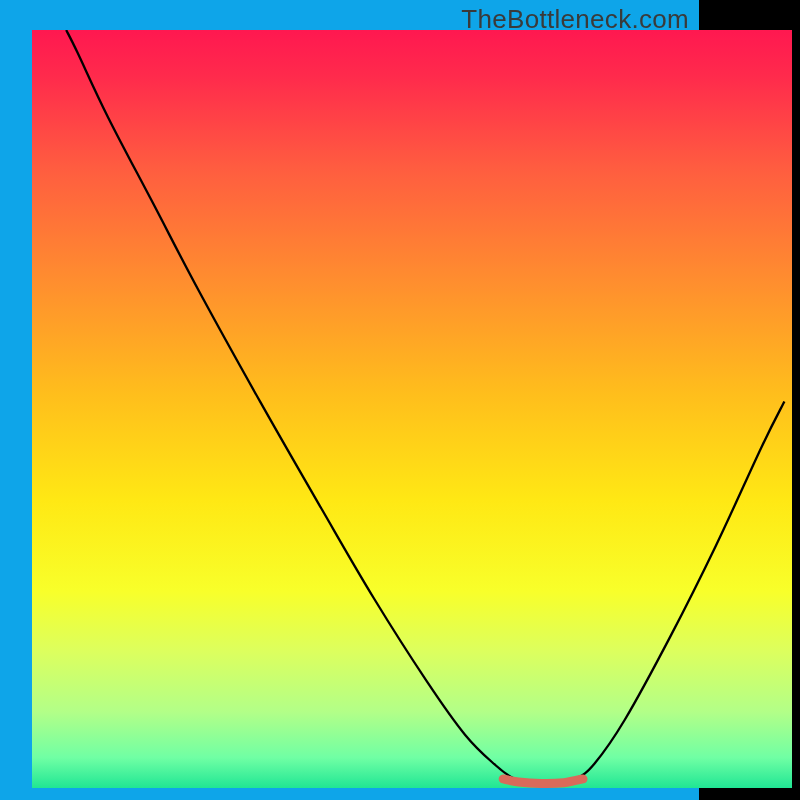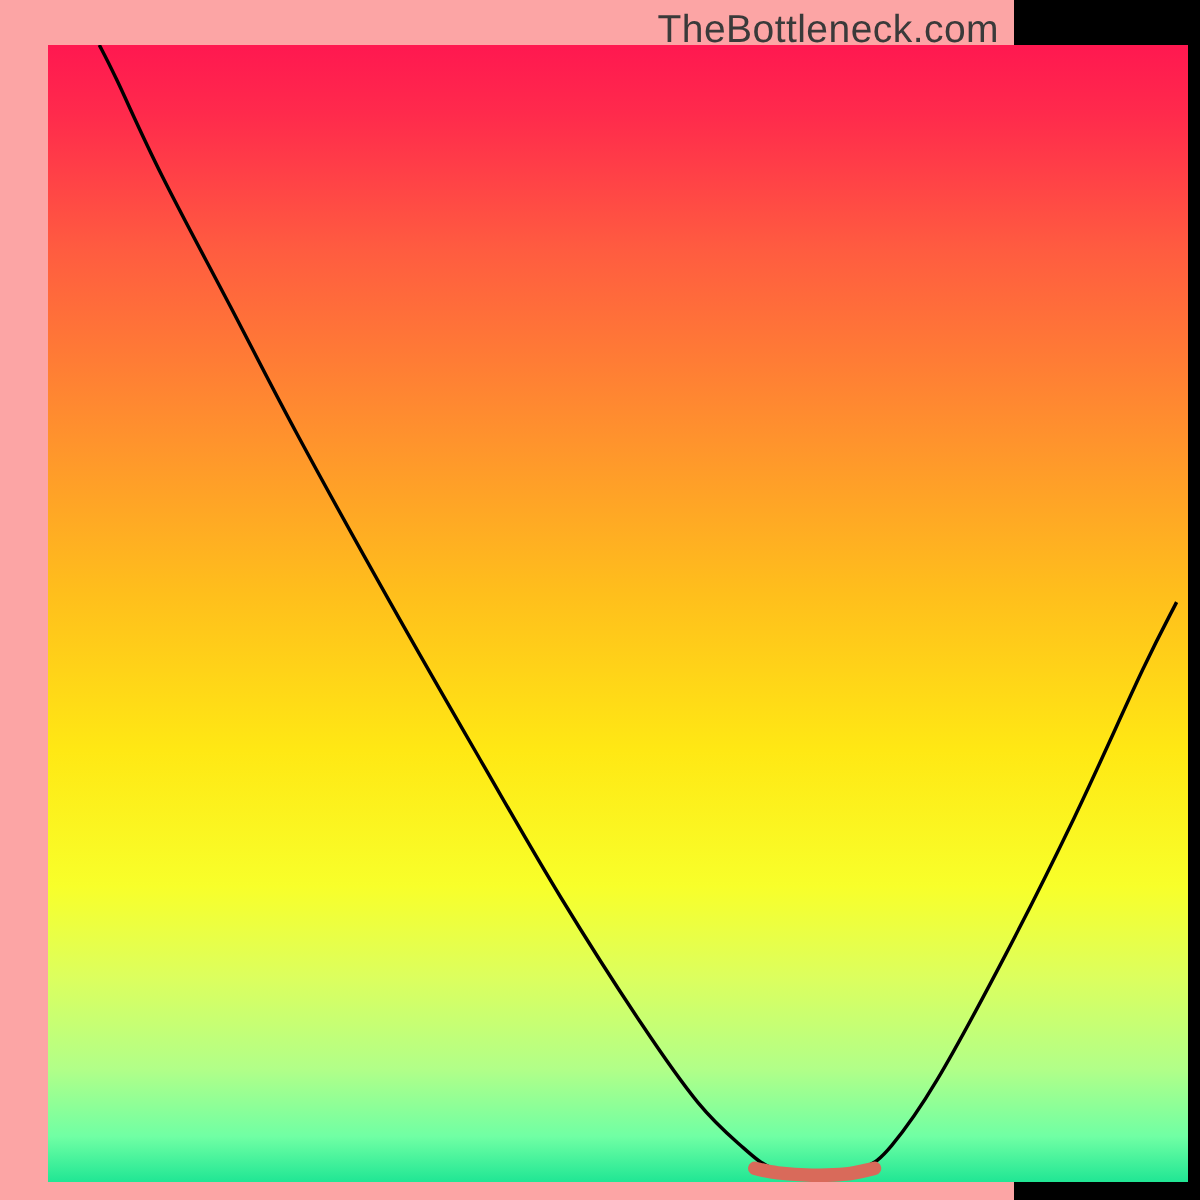--- a/index.html
+++ b/index.html
@@ -7,21 +7,22 @@
     padding: 0;
     width: 800px;
     height: 800px;
     background: #000;
     overflow: hidden;
   }
   .chart-wrap {
     position: relative;
     width: 676px;
     height: 800px;
-    background: #fca5a5;
+    background: #0ea5e9;
+    padding-left: 23px;
   }
   .watermark {
     position: absolute;
     top: 4px;
     right: 10px;
     font-family: Arial, Helvetica, sans-serif;
     font-size: 26px;
     font-weight: 400;
     color: #3a3a3a;
     letter-spacing: 0.3px;

